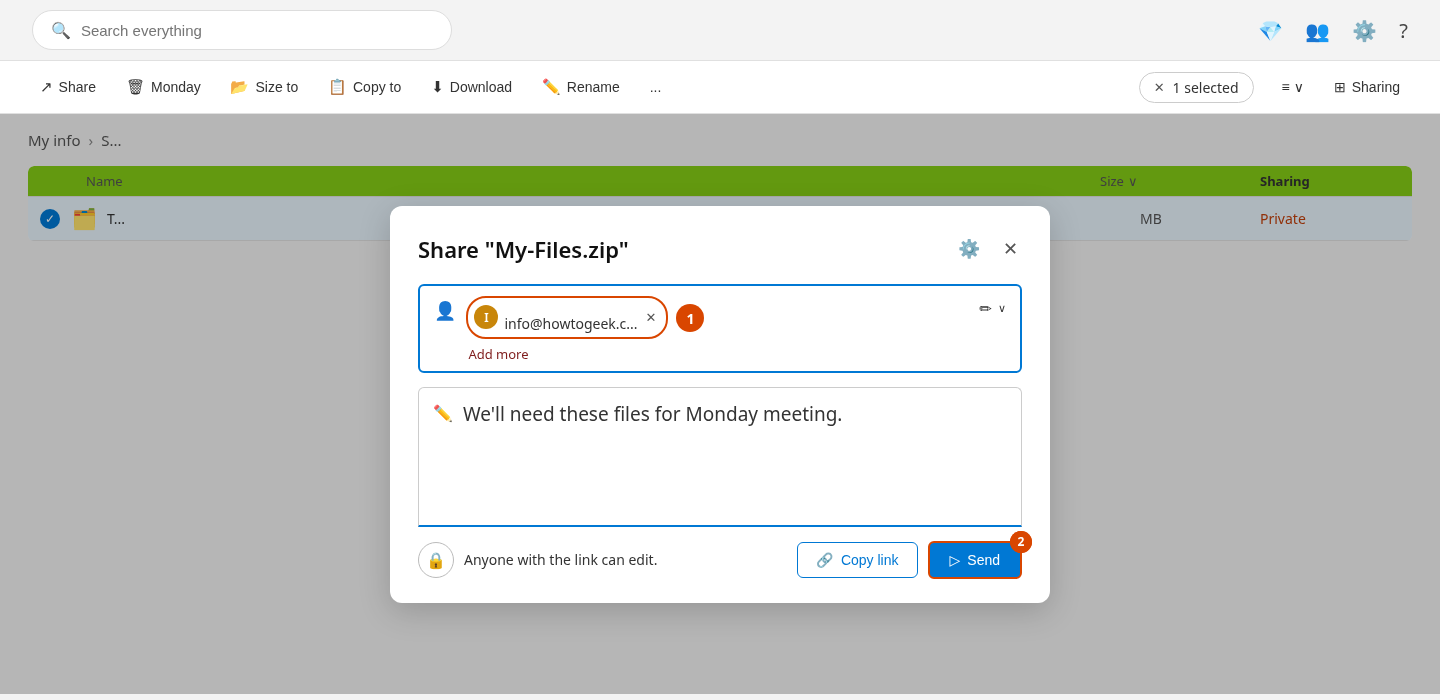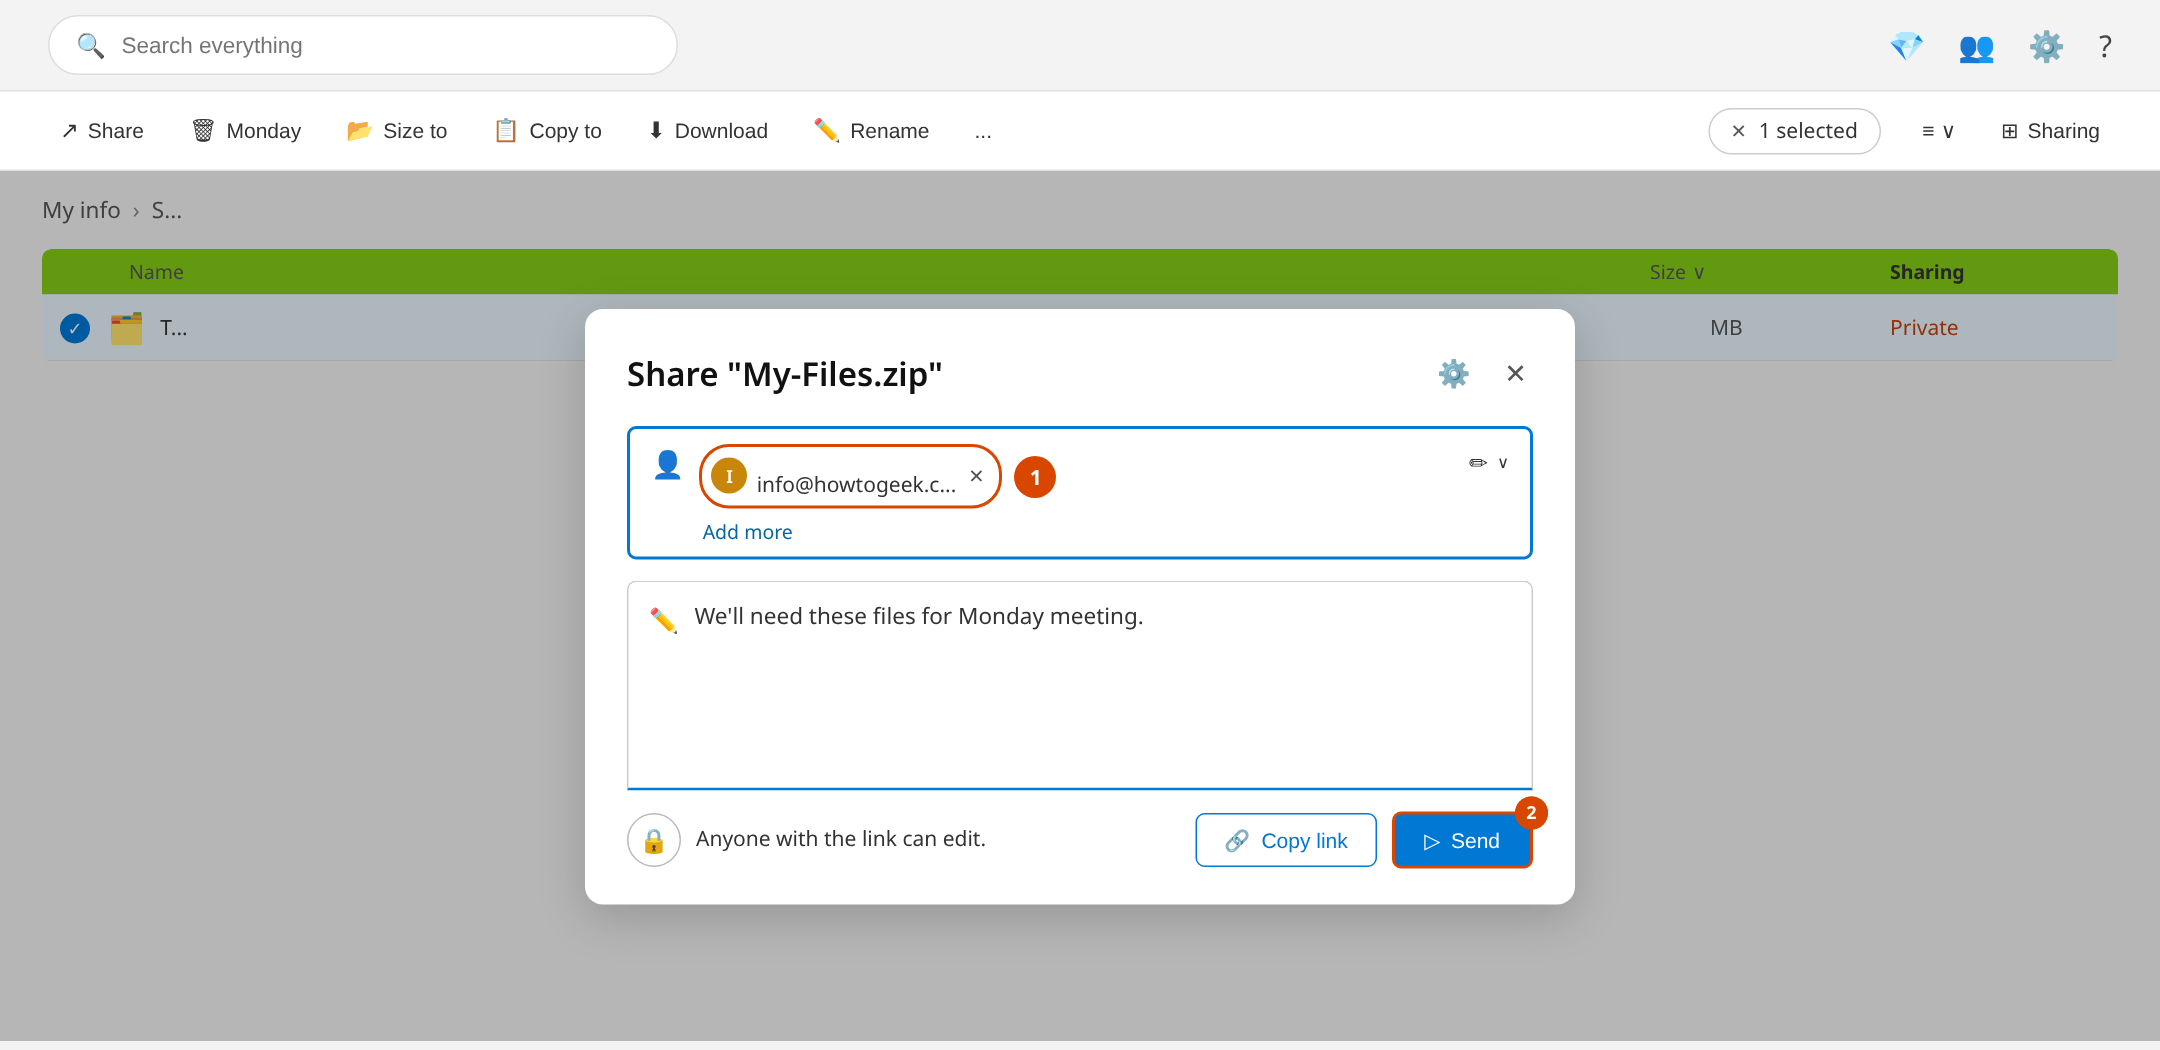--- a/index.html
+++ b/index.html
@@ -264,21 +264,21 @@
       color: white;
       font-size: 14px;
       font-weight: 700;
       display: flex;
       align-items: center;
       justify-content: center;
       flex-shrink: 0;
       margin-top: 2px;
     }
 
-    .add-more { font-size: 13px; color: #0369a1; padding-left: 2px; }
+    .add-more { font-size: 13px; color: #7f1d1d; padding-left: 2px; }
 
     .permission-section {
       display: flex;
       align-items: center;
       justify-content: flex-end;
       gap: 8px;
       padding-top: 4px;
     }
     .permission-btn {
       display: flex;
@@ -298,21 +298,21 @@
       border-bottom: 2px solid #0078d4;
       border-radius: 6px 6px 0 0;
       padding: 12px 14px;
       margin-bottom: 14px;
       display: flex;
       align-items: flex-start;
       gap: 10px;
       min-height: 140px;
     }
     .message-icon { font-size: 16px; color: #555; margin-top: 2px; }
-    .message-text { font-size: 15px; color: #333; flex: 1; line-height: 1.5; }
+    .message-text { font-size: 19px; color: #333; flex: 1; line-height: 1.5; }
 
     
     .modal-footer {
       display: flex;
       align-items: center;
       justify-content: space-between;
       margin-top: 8px;
     }
     .link-info {
       display: flex;

